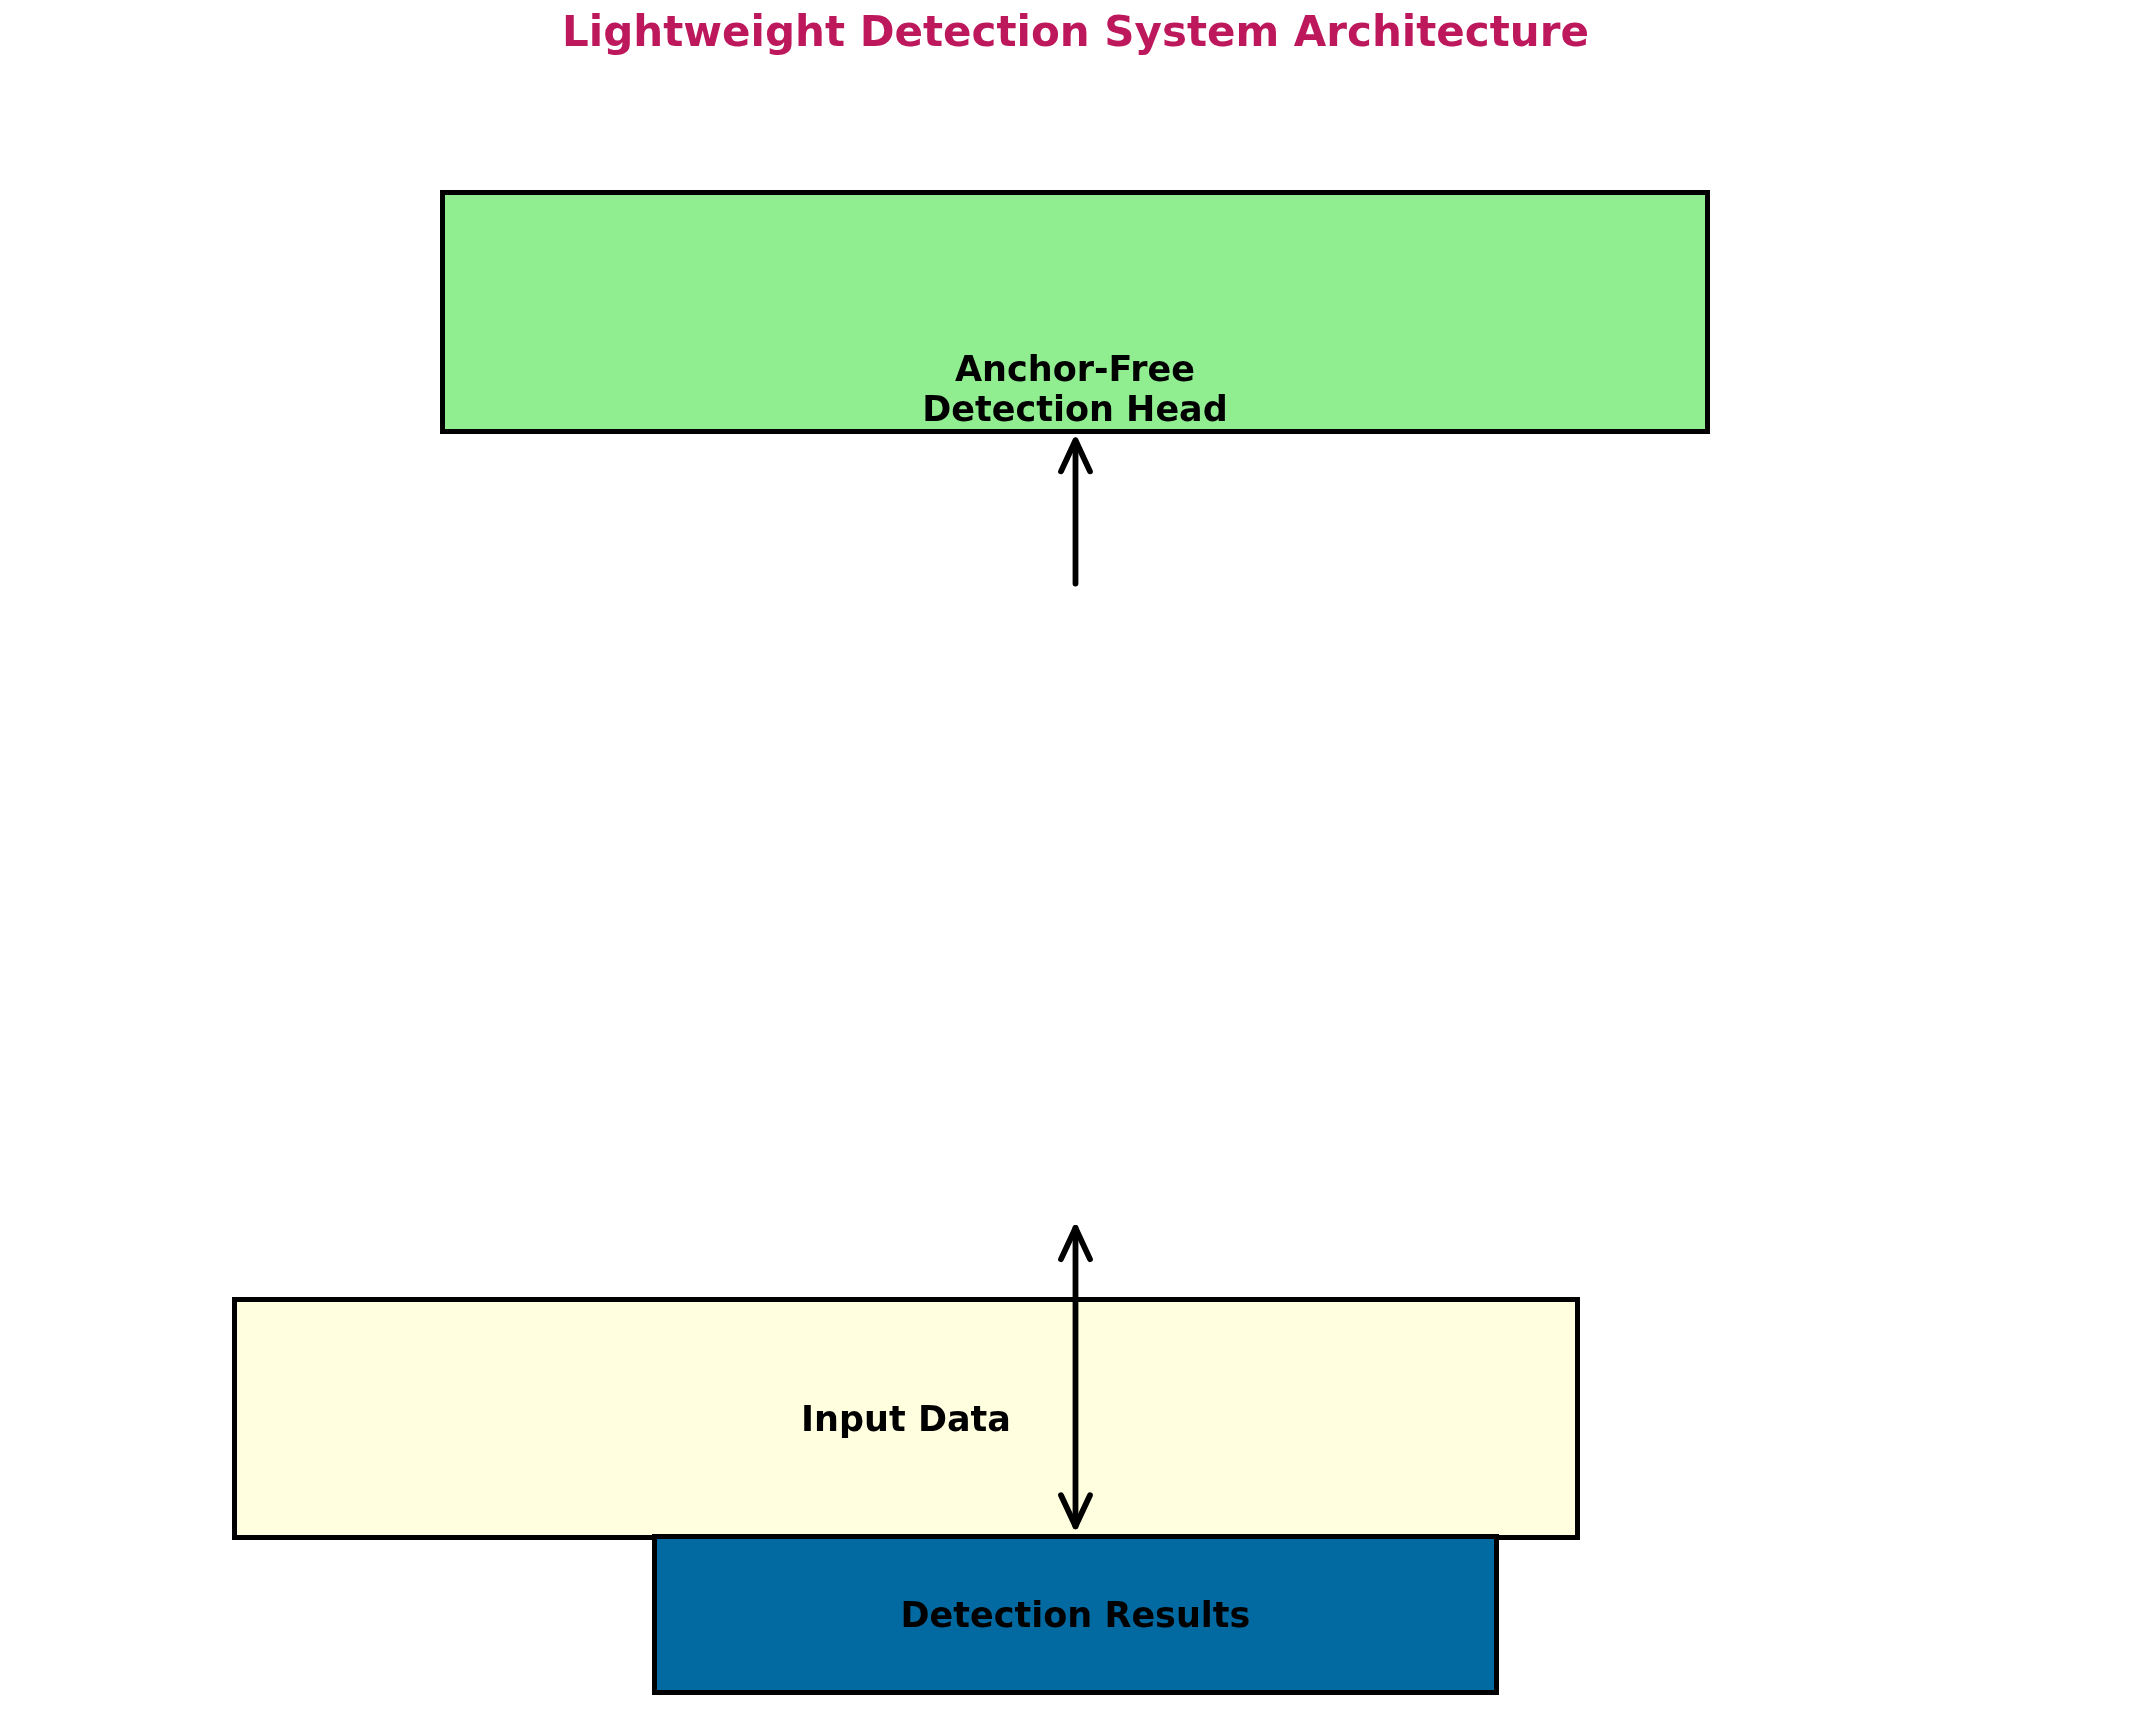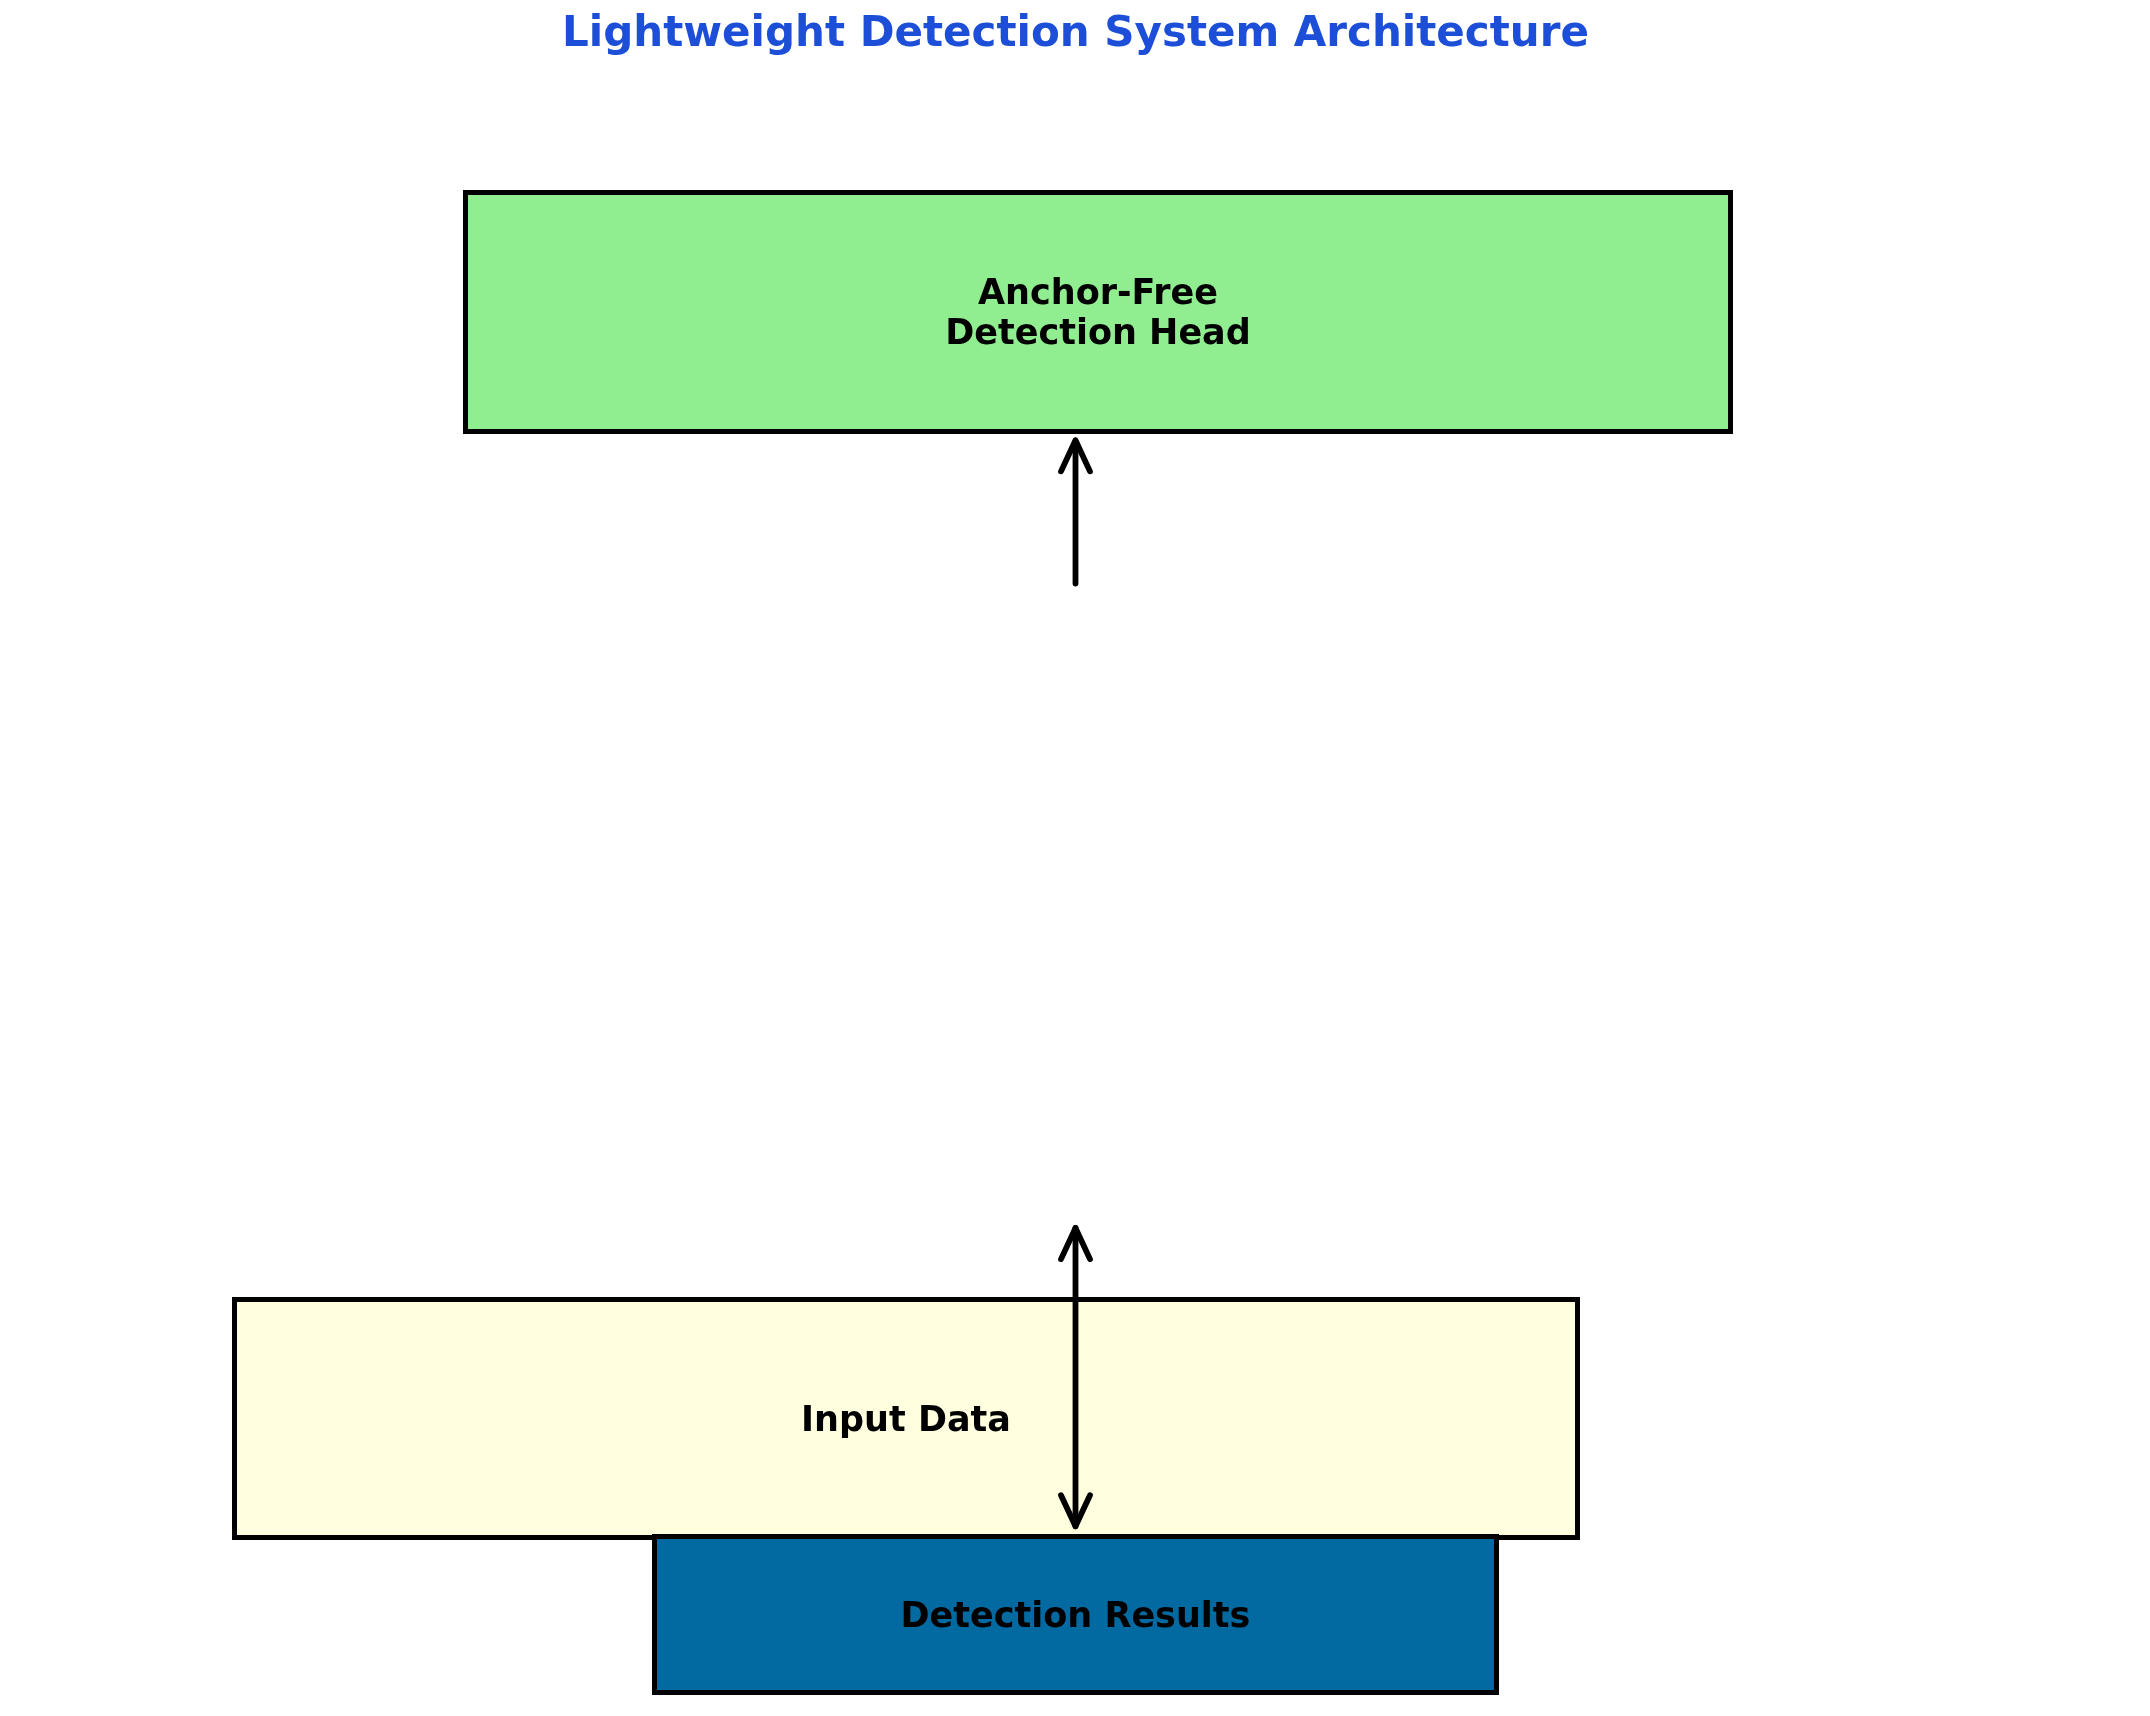--- a/index.html
+++ b/index.html
@@ -16,44 +16,45 @@
     overflow: hidden;
   }
   .diagram-title {
     position: absolute;
     left: 0;
     top: 7.2px;
     width: 100%;
     text-align: center;
     font-size: 42px;
     font-weight: bold;
-    color: #1d4ed8;
+    color: #be185d;
   }
   .box {
     position: absolute;
     border: 5.8px solid #000000;
     box-sizing: border-box;
     display: flex;
     align-items: center;
     justify-content: center;
     text-align: center;
     z-index: 1;
   }
   .box-label {
     font-size: 35px;
     font-weight: bold;
     line-height: 40px;
     color: #000000;
     white-space: nowrap;
   }
   #box-detection-head {
-    left: 463px;
+    left: 440px;
     top: 190px;
     width: 1270px;
     height: 244px;
+    align-items: flex-end;
   }
   #box-backbone {
     left: 230px;
     top: 587px;
     width: 1692px;
     height: 636px;
   }
   #box-input-data {
     left: 232px;
     top: 1297px;

